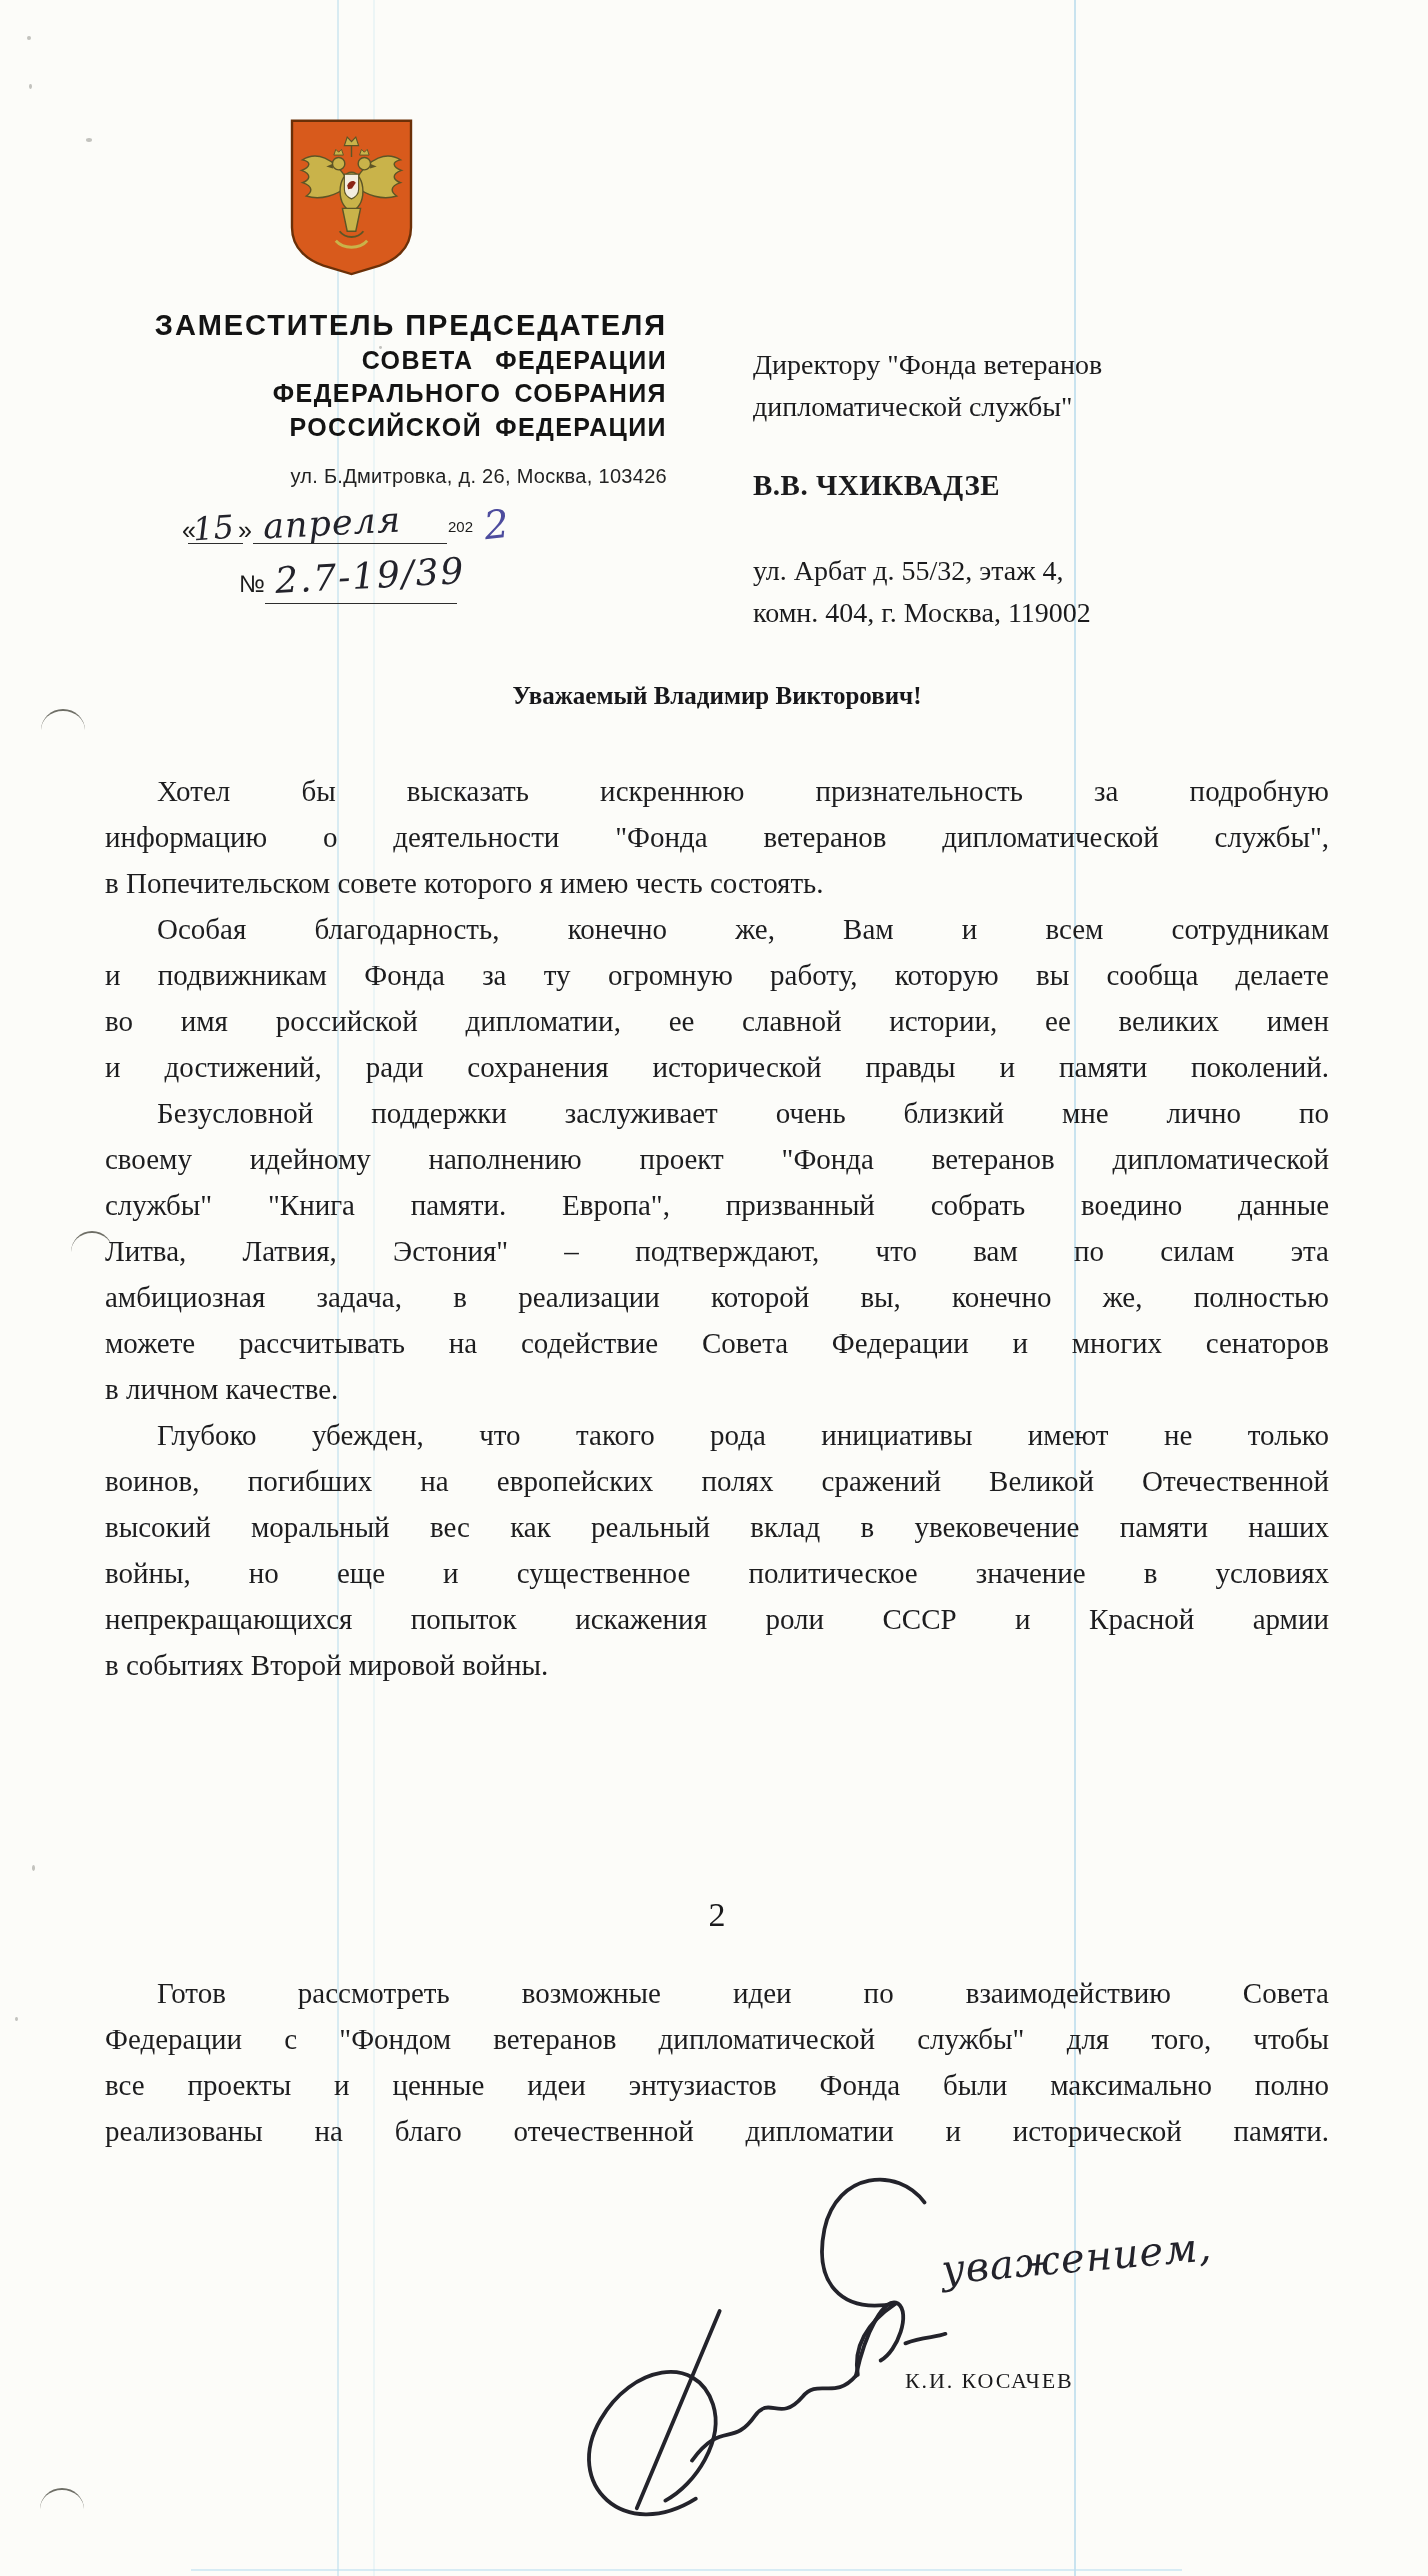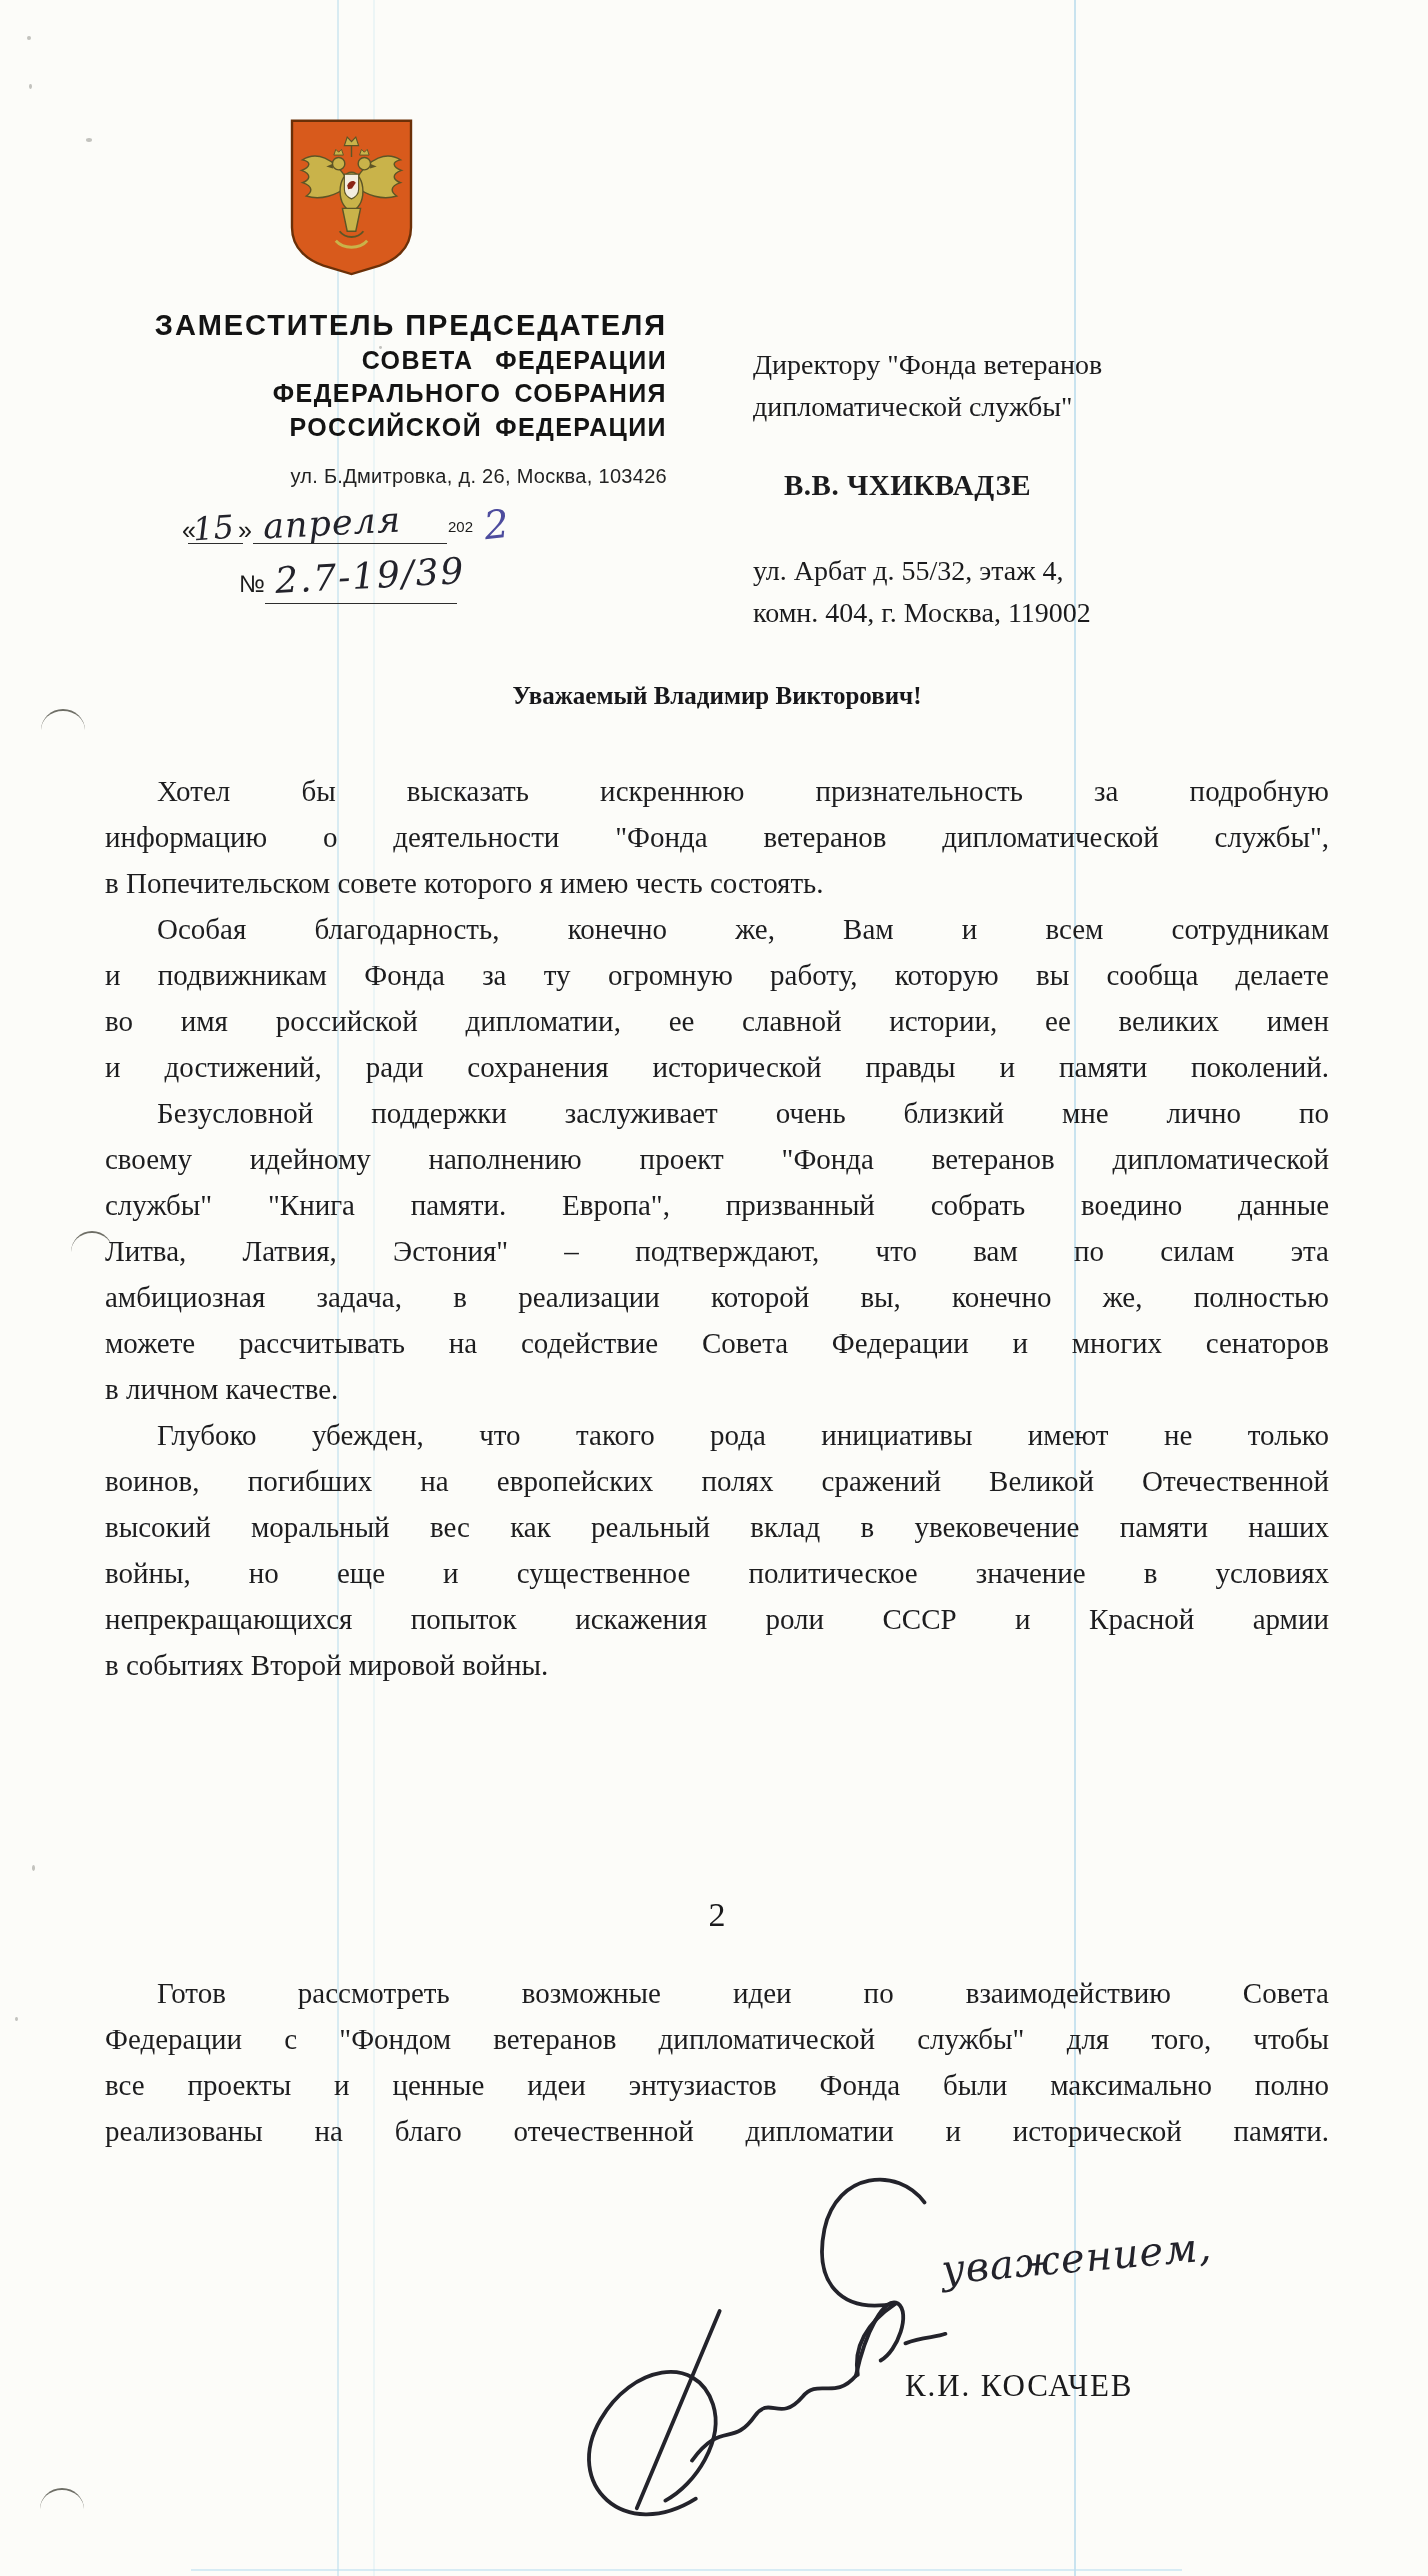--- a/index.html
+++ b/index.html
@@ -35,36 +35,36 @@
   .yearp{position:absolute;left:448px;top:518px;font-size:15px;font-family:"Liberation Sans",sans-serif;}
   .yearhw{position:absolute;left:484px;top:502px;font-size:39px;color:#4d4c9e;transform:rotate(-6deg);}
   .numlbl{position:absolute;left:239px;top:570px;font-size:24px;font-family:"Liberation Sans",sans-serif;}
   .numhw{position:absolute;left:275px;top:555px;font-size:36px;transform:rotate(-3deg);letter-spacing:1.9px;}
   .u3{position:absolute;left:265px;top:603px;width:192px;border-top:1.9px solid #2e2e2e;}
   
   .recipient{position:absolute;left:753px;top:349px;font-size:28px;color:#1b1b1d;}
   .recipient .rl{position:absolute;left:0;white-space:nowrap;}
   .r1{top:0;}
   .r2{top:42px;}
-  .rname{top:120px;font-weight:bold;font-size:29px;letter-spacing:0.5px;margin-left:31px;}
+  .rname{top:120px;font-weight:bold;font-size:29px;letter-spacing:0.5px;}
   .r3{top:206px;}
   .r4{top:248px;}
   
   .salutation{position:absolute;left:105px;top:682px;width:1224px;text-align:center;
               font-weight:bold;font-size:25px;color:#17171a;}
   .body1{position:absolute;left:105px;top:768px;width:1224px;}
   .body2{position:absolute;left:105px;top:1970px;width:1224px;}
   .bl{font-size:29px;line-height:46px;white-space:normal;color:#1d1d1f;text-align:left;}
   .bl.j{text-align:justify;text-align-last:justify;}
   .bl.ind{text-indent:52px;}
   .pageno{position:absolute;left:105px;top:1896px;width:1224px;text-align:center;font-size:34px;color:#1a1a1c;}
   
   .sigsvg{position:absolute;left:410px;top:2170px;width:686px;height:362px;}
   .vale{position:absolute;left:941px;top:2235px;font-size:40px;transform:rotate(-5deg);letter-spacing:1px;}
-  .signatory{position:absolute;left:905px;top:2368px;font-size:31px;letter-spacing:1.9px;color:#1a1a1c;}
+  .signatory{position:absolute;left:905px;top:2368px;font-size:22px;letter-spacing:1.9px;color:#1a1a1c;}
 </style>
 </head>
 <body>
 
 <div class="page">
 
   <div class="vline l1"></div>
   <div class="vline l2"></div>
   <div class="vline l3"></div>
   <div class="hline-bottom"></div>

